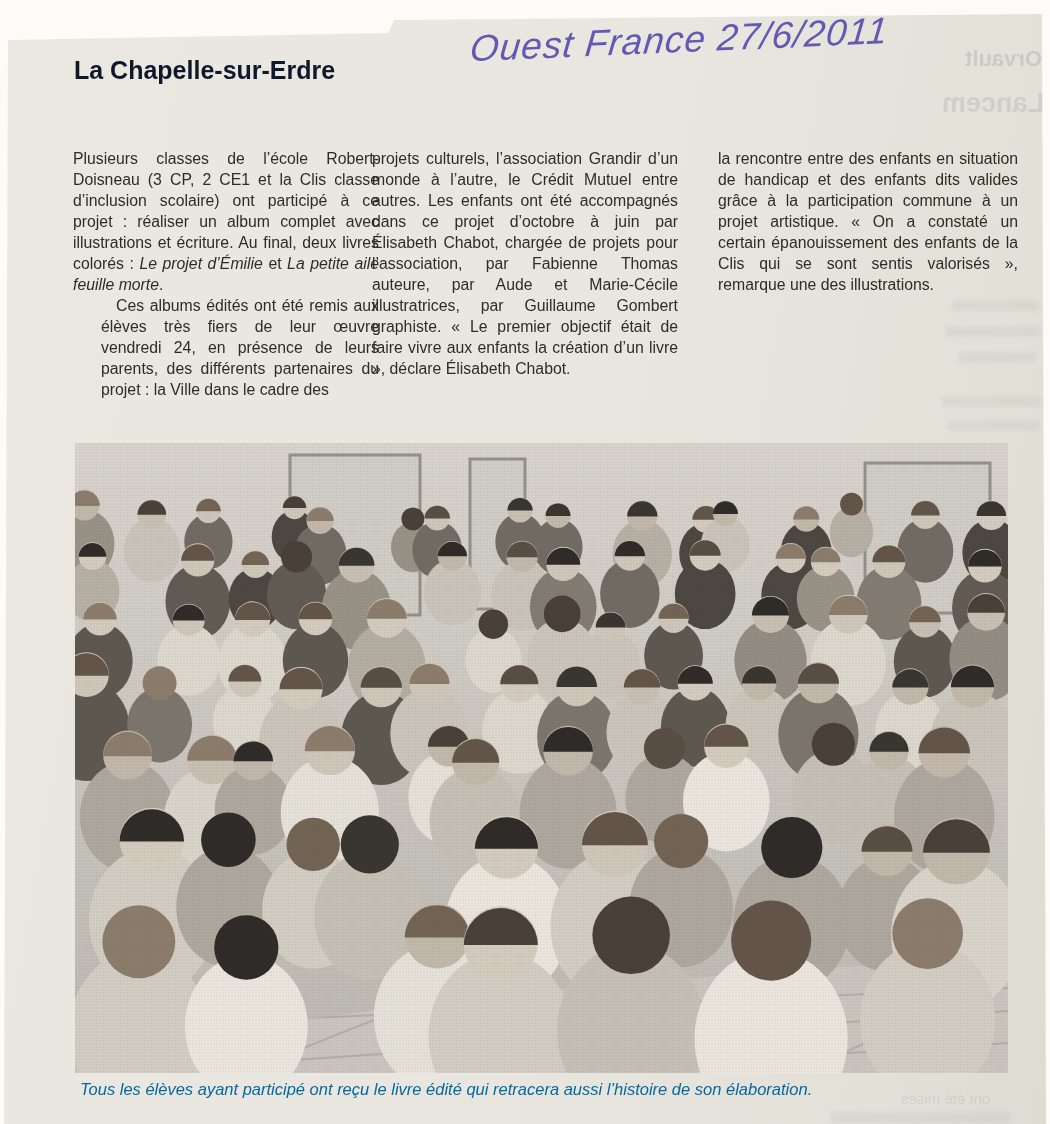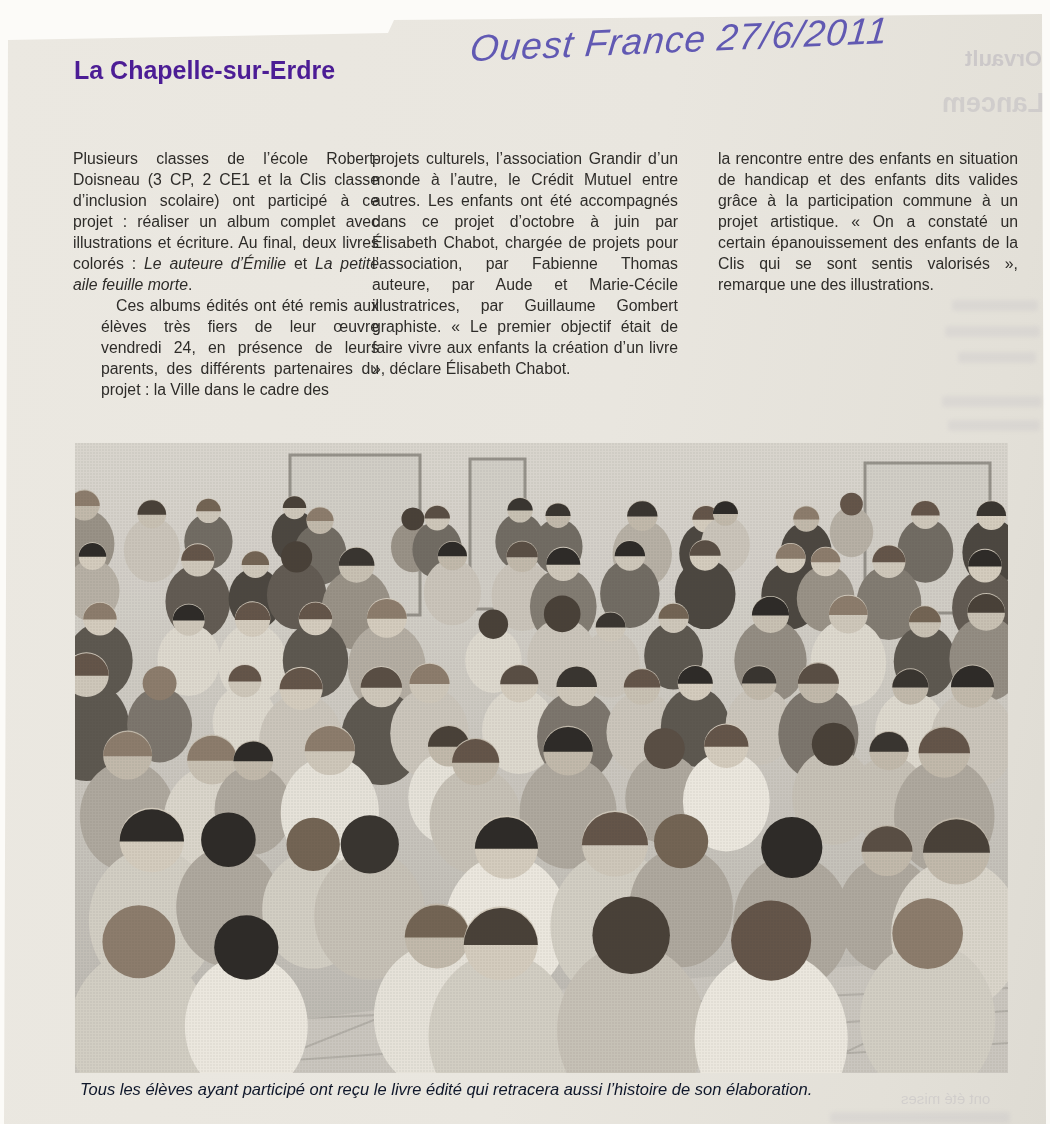--- a/index.html
+++ b/index.html
@@ -19,38 +19,38 @@
   .abs{position:absolute;}
   
   #handwriting{
     left:470px;top:18px;width:470px;
     font-size:37px;font-style:italic;letter-spacing:1px;
     color:#4f46ad;opacity:.88;
     transform:rotate(-2.5deg) skewX(-8deg);
     white-space:nowrap;
   }
   
-  #kicker{left:74px;top:56px;font-size:25px;font-weight:bold;color:#4c1d95;letter-spacing:0;}
+  #kicker{left:74px;top:56px;font-size:25px;font-weight:bold;color:#0f172a;letter-spacing:0;}
   #headline{left:72px;top:99px;width:900px;font-size:31px;font-weight:normal;color:#1d1c1a;letter-spacing:-0.3px;}
   
   .col{top:148px;width:306px;font-size:15.8px;line-height:21px;text-align:justify;color:#2e2c29;}
   #col-1{left:73px;}
   #col-2{left:372px;}
   #col-3{left:718px;width:300px;}
   .col p{margin:0;}
   .col p.indent{text-indent:15px;margin-left:28px;}
   .it{font-style:italic;}
   .bd{font-weight:normal;}
   
   #photo{left:75px;top:443px;width:933px;height:630px;}
   #photo svg{display:block;width:100%;height:100%;}
   
   #caption{
     left:80px;top:1080px;width:930px;
-    font-size:16.5px;font-style:italic;color:#0f172a;
+    font-size:16.5px;font-style:italic;color:#0369a1;
   }
   
   .bleed{color:#9a96a8;font-weight:bold;transform:scaleX(-1);opacity:.32;}
   #bleed-orvault{right:8px;top:46px;font-size:22px;}
   #bleed-lancem{right:6px;top:88px;font-size:27px;opacity:.26;}
   #bleed-bottom{right:60px;top:1090px;font-size:15px;font-weight:normal;opacity:.22;filter:blur(.6px);}
   .smudge{
     position:absolute;height:11px;border-radius:4px;
     background:#aaa7b6;opacity:.16;filter:blur(2px);
   }
@@ -69,21 +69,21 @@
   <div class="smudge" style="right:14px;top:352px;width:78px;"></div>
   <div class="smudge" style="right:8px;top:396px;width:100px;"></div>
   <div class="smudge" style="right:10px;top:420px;width:92px;"></div>
   <div class="smudge" style="right:40px;top:1112px;width:180px;"></div>
 
   <div class="abs" id="handwriting">Ouest France 27/6/2011</div>
 
   <div class="abs" id="kicker">La Chapelle-sur-Erdre</div>
 
   <div class="abs col" id="col-1">
-    <p><span>Plusieurs classes de l’école Robert-Doisneau (3 CP, 2 CE1 et la Clis classe d’inclusion scolaire) ont participé à ce projet : réaliser un album complet avec illustrations et écriture. Au final, deux livres colorés : </span><span class="it">Le auteure d’Émilie</span><span> et </span><span class="it">La petite aile feuille morte</span><span>.</span></p>
+    <p><span>Plusieurs classes de l’école Robert-Doisneau (3 CP, 2 CE1 et la Clis classe d’inclusion scolaire) ont participé à ce projet : réaliser un album complet avec illustrations et écriture. Au final, deux livres colorés : </span><span class="it">Le projet d’Émilie</span><span> et </span><span class="it">La petite aile feuille morte</span><span>.</span></p>
     <p class="indent"><span>Ces albums édités ont été remis aux élèves très fiers de leur œuvre vendredi 24, en présence de leurs parents, des différents partenaires du projet : la Ville dans le cadre des</span></p>
   </div>
   <div class="abs col" id="col-2">
     <p><span>projets culturels, l’association Grandir d’un monde à l’autre, le Crédit Mutuel entre autres. Les enfants ont été accompagnés dans ce projet d’octobre à juin par Élisabeth Chabot, chargée de projets pour l’association, par Fabienne Thomas auteure, par Aude et Marie-Cécile illustratrices, par Guillaume Gombert graphiste. </span><span class="bd">« Le premier objectif était de faire vivre aux enfants la création d’un livre »,</span><span> déclare Élisabeth Chabot.</span></p>
   </div>
   <div class="abs col" id="col-3">
     <p><span>la rencontre entre des enfants en situation de handicap et des enfants dits valides grâce à la participation commune à un projet artistique. </span><span class="bd">« On a constaté un certain épanouissement des enfants de la Clis qui se sont sentis valorisés »,</span><span> remarque une des illustrations.</span></p>
   </div>
 
   <div class="abs" id="photo">

